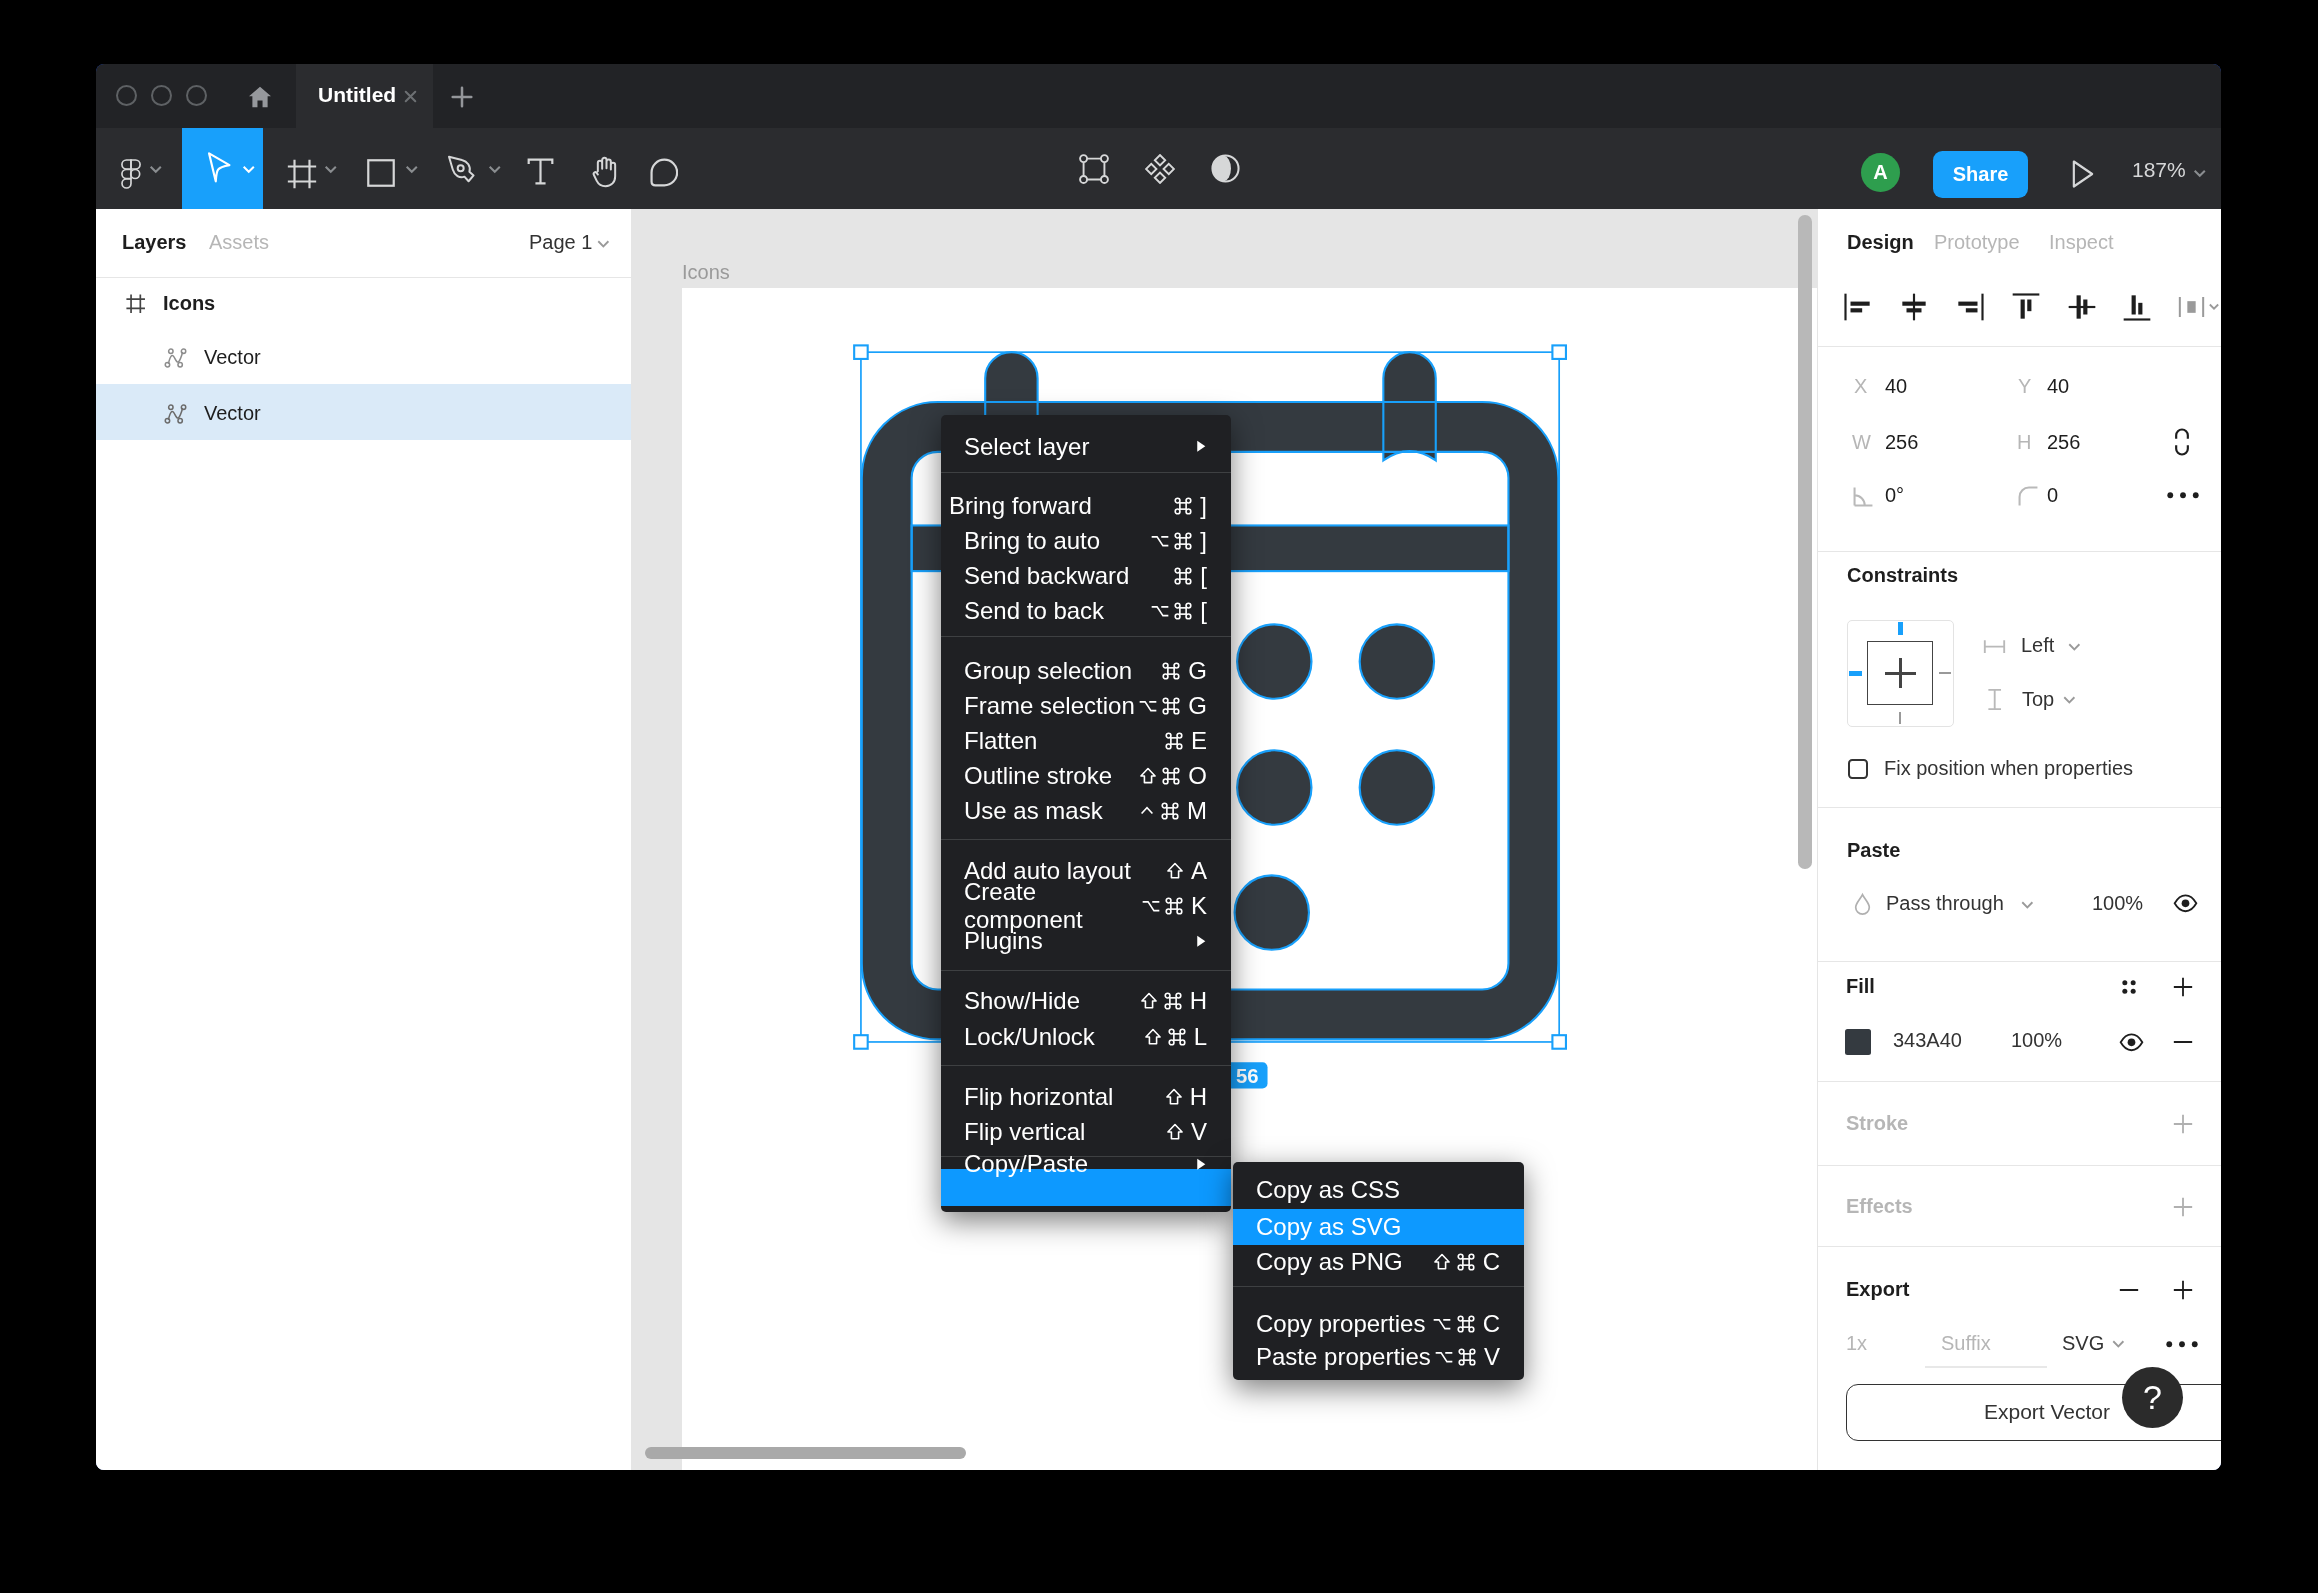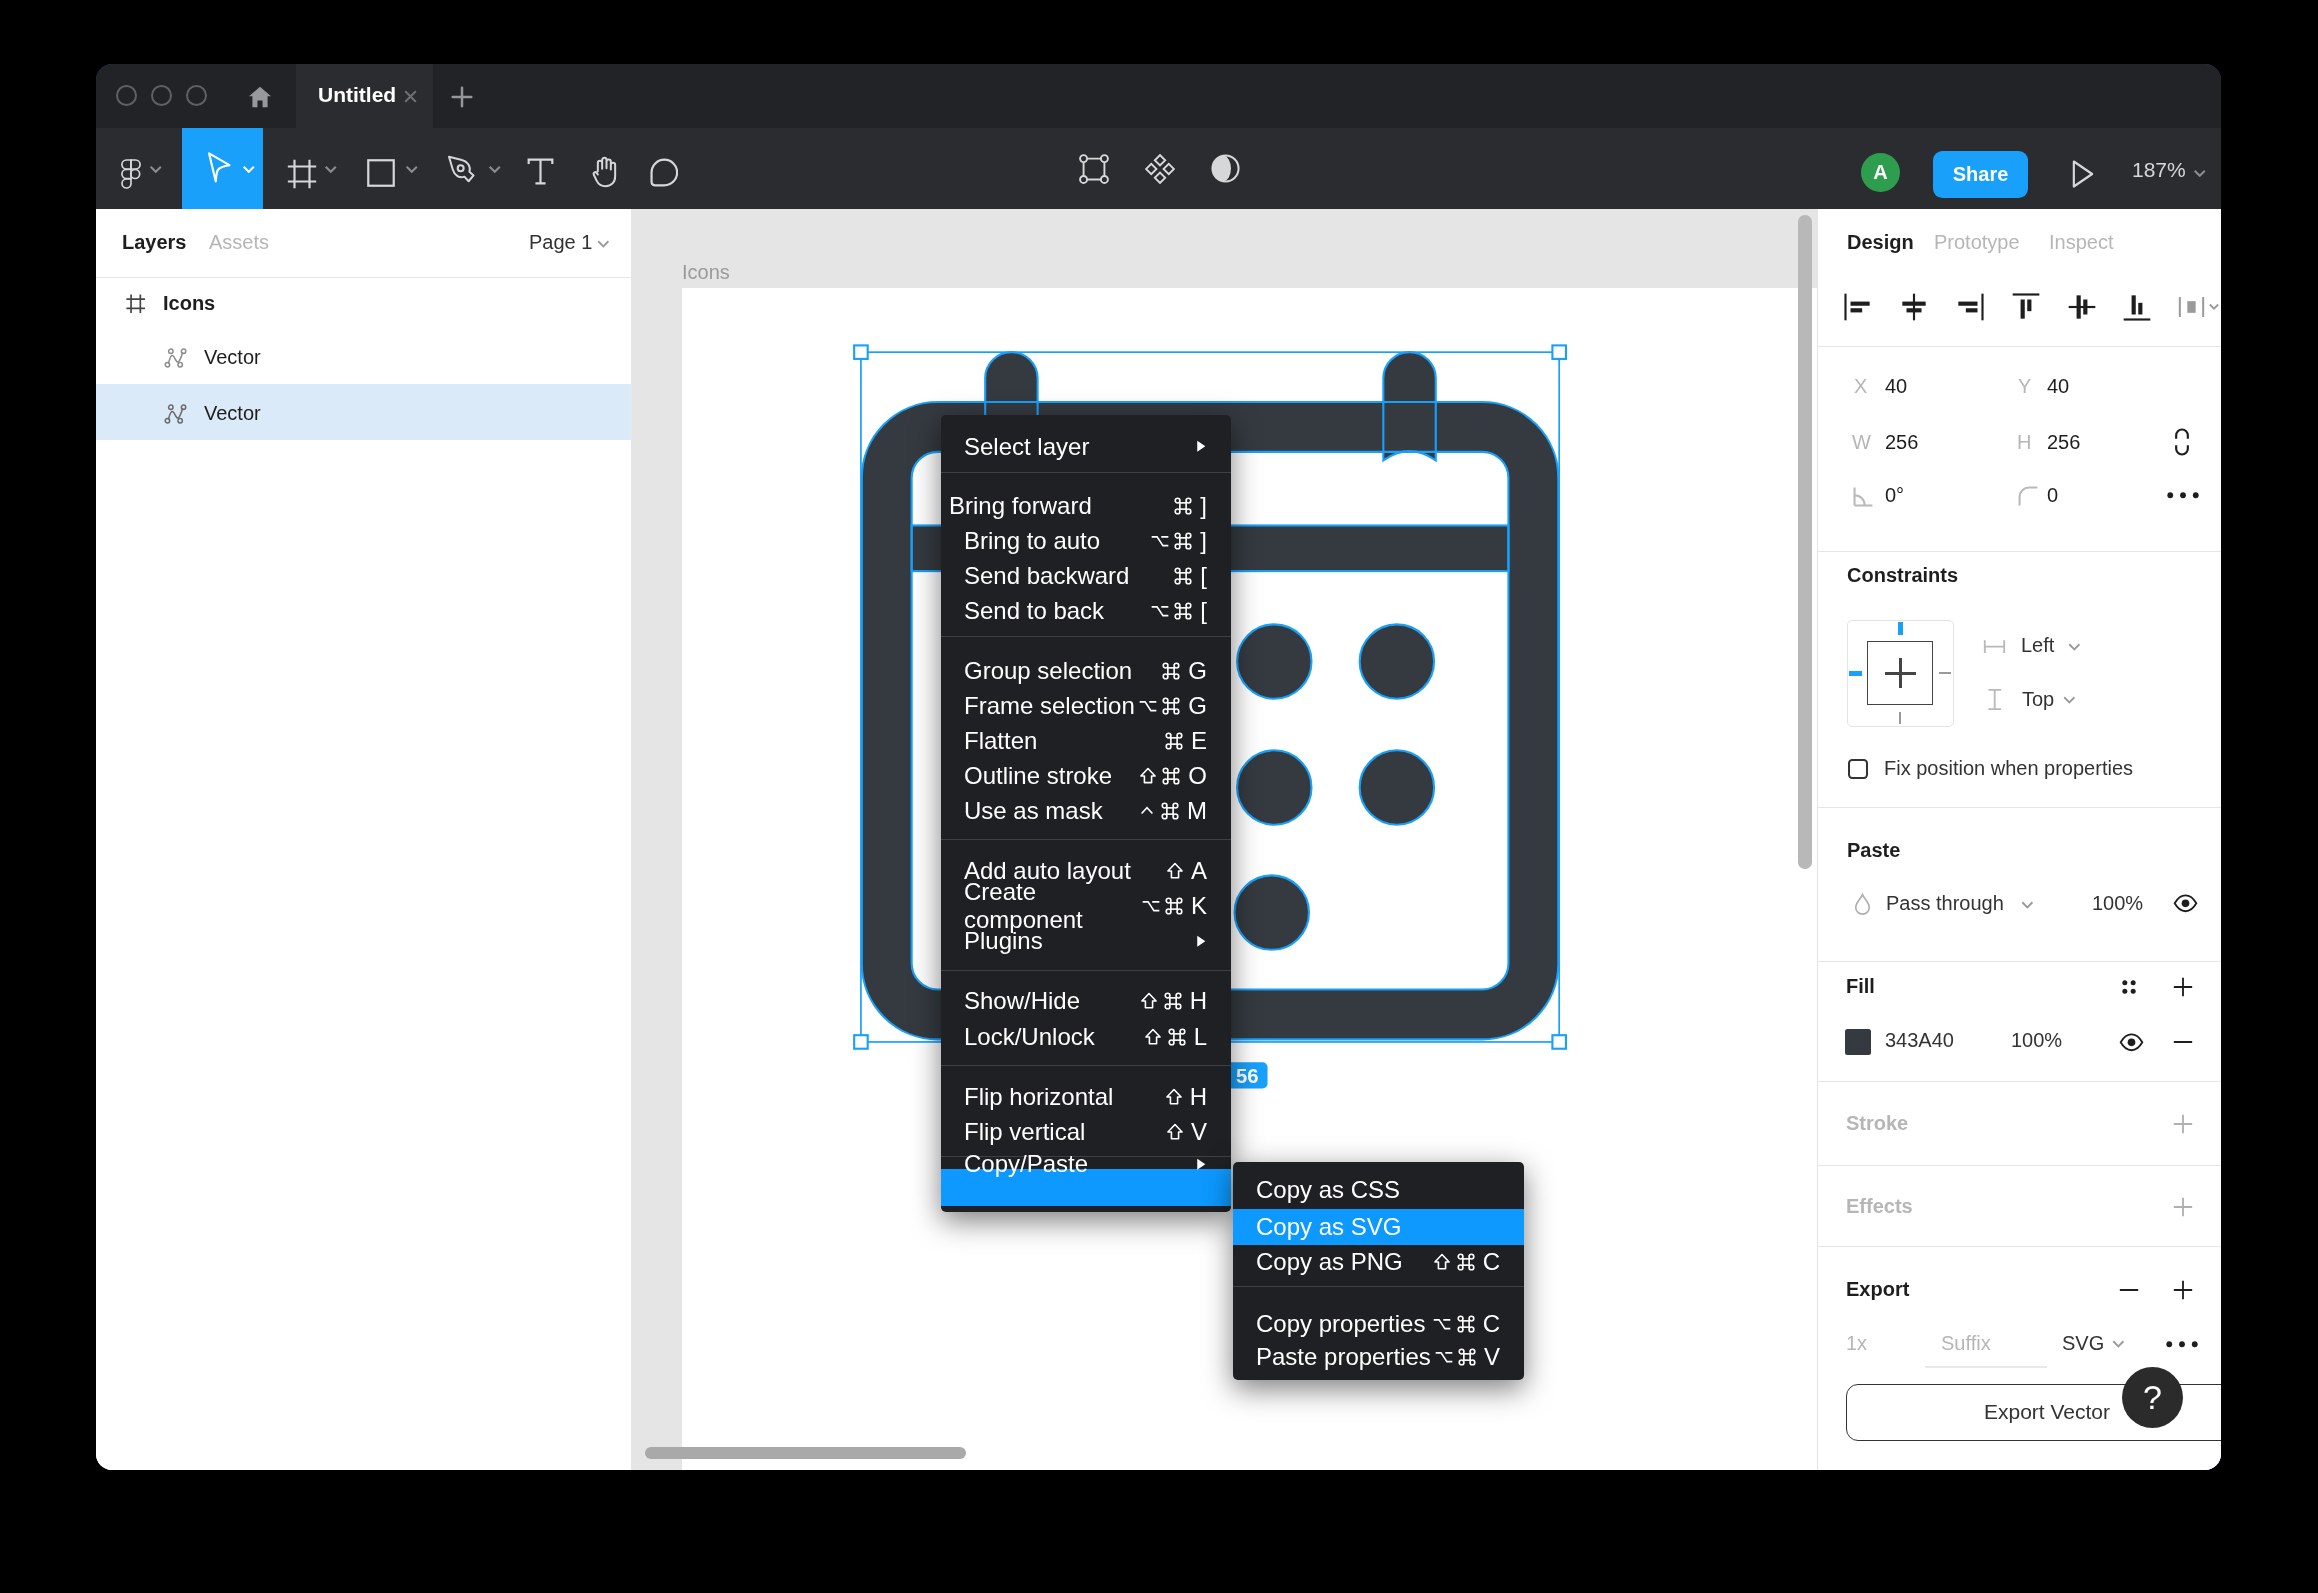--- a/index.html
+++ b/index.html
@@ -2,21 +2,21 @@
 <html style="font-size:13.5px"><head>
 <meta charset="utf-8">
 <style>
   * { margin:0; padding:0; box-sizing:border-box; }
   html,body { background:#000; }
   #root { position:relative; width:2319px; height:1593px; background:#000; overflow:hidden;
           font-family:"Liberation Sans", sans-serif; }
   .abs { position:absolute; }
   .lbl { position:absolute; white-space:nowrap; font-size:20px; line-height:25px; color:#333333; }
   .win { position:absolute; left:96px; top:64px; width:2125px; height:1406px;
-         border-radius:16px; background:#1d4ed8; overflow:hidden; }
+         border-radius:8px; background:#1d4ed8; overflow:hidden; }
   .titlebar { position:absolute; left:0; top:0; width:100%; height:64px; background:#222326; }
   .toolbar  { position:absolute; left:0; top:64px; width:100%; height:81px; background:#2b2c2f; }
   .main { position:absolute; left:0; top:145px; width:100%; height:1261px; background:#e5e5e5; }
   .sidebar { position:absolute; left:0; top:0; width:535px; height:1261px; background:#ffffff; }
   .panel { position:absolute; left:1722px; top:0; width:403px; height:1261px; background:#ffffff; }
   .canvas { position:absolute; left:535px; top:0; width:1186px; height:1261px; background:#e5e5e5; overflow:hidden; }
   .tl { position:absolute; top:21px; width:21px; height:21px; border:2.5px solid #5e6164; border-radius:50%; }
   .mi { position:absolute; left:0; width:100%; height:36px; display:flex; align-items:center;
         justify-content:space-between; padding:0 24px 0 23px; color:#ffffff; font-size:24px; }
   .mi .sc { display:flex; align-items:center; gap:2.5px; }
@@ -328,21 +328,21 @@
         <svg class="ico" style="left:301px;top:768px;" width="20" height="20" viewBox="0 0 24 24">
           <circle cx="7" cy="7" r="3" fill="#1e1e1e"></circle>
             <circle cx="17" cy="7" r="3" fill="#1e1e1e"></circle>
           <circle cx="7" cy="17" r="3" fill="#1e1e1e"></circle>
             <circle cx="17" cy="17" r="3" fill="#1e1e1e"></circle>
         </svg>
         <svg class="ico" style="left:355px;top:768px;" width="20" height="20" viewBox="0 0 24 24">
           <path d="M12 1 V23 M1 12 H23" stroke="#1e1e1e" stroke-width="2.2"></path>
         </svg>
         <div class="abs" style="left:27px;top:820px;width:26px;height:26px;background:#343a40;border-radius:2.5px;"></div>
-        <span class="lbl" style="left:67px;top:819px;">343A40</span>
+        <span class="lbl" style="left:75px;top:819px;">343A40</span>
         <span class="lbl" style="left:193px;top:819px;">100%</span>
         <svg class="ico" style="left:301px;top:824px;" width="25" height="18.6" viewBox="0 0 30 22">
           <path d="M2 11 C6 4 11 1.5 15 1.5 C19 1.5 24 4 28 11 C24 18 19 20.5 15 20.5 C11 20.5 6 18 2 11 Z" fill="none" stroke="#1e1e1e" stroke-width="2.2"></path>
           <circle cx="15" cy="11" r="4.6" fill="#1e1e1e"></circle>
         </svg>
         <svg class="ico" style="left:355px;top:823px;" width="20" height="20" viewBox="0 0 24 24">
           <path d="M1 12 H23" stroke="#1e1e1e" stroke-width="2.4"></path>
         </svg>
         <div class="pdiv" style="top:872px;"></div>
         <span class="lbl bold gray" style="left:28px;top:902px;">Stroke</span>

